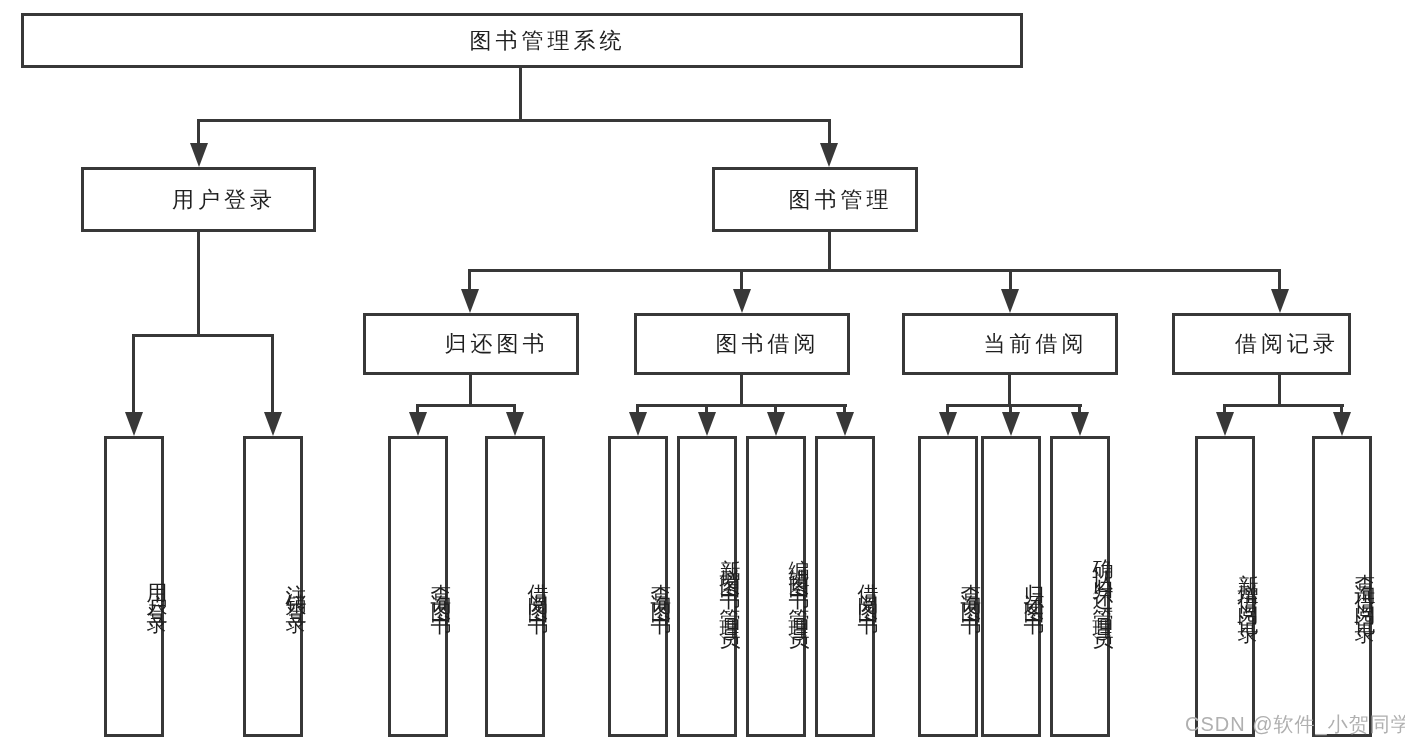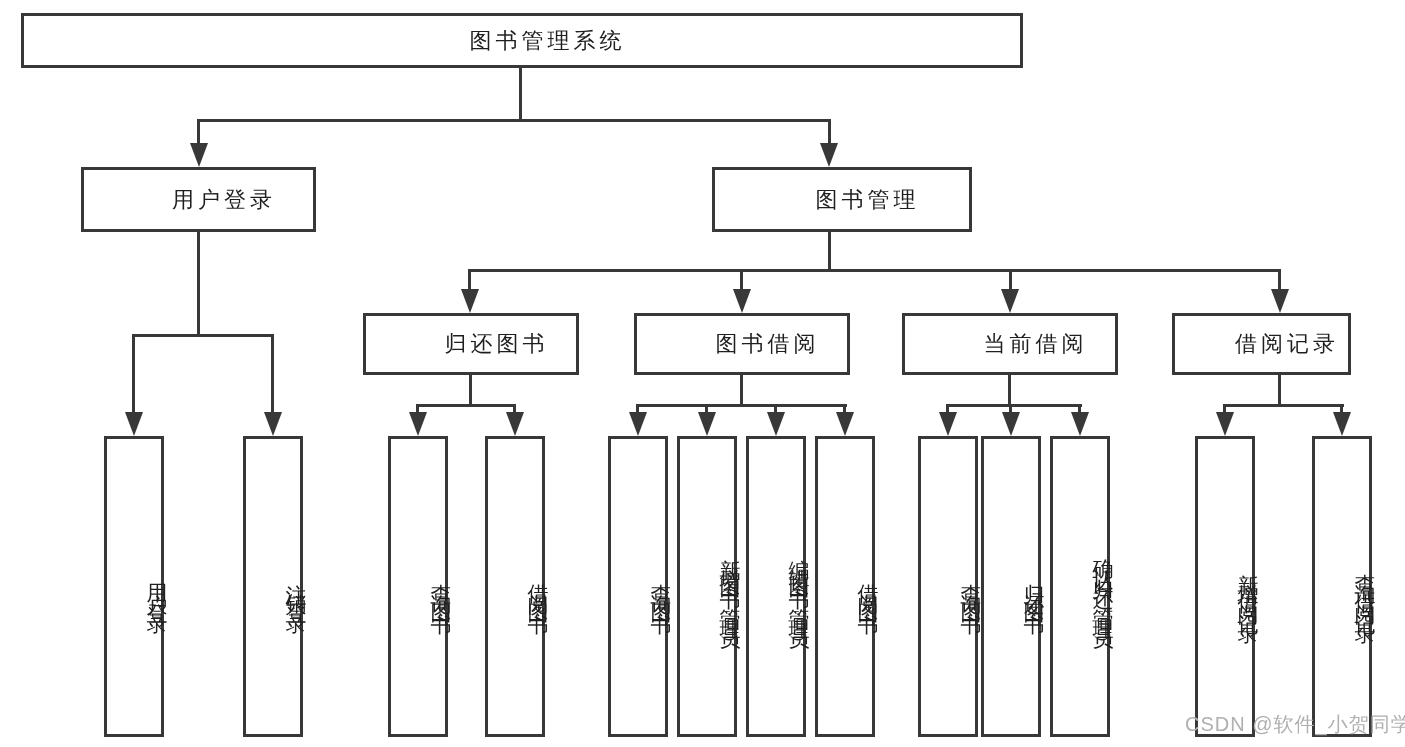--- a/index.html
+++ b/index.html
@@ -68,21 +68,21 @@
   <div class="box hlabel" style="left:21px; top:13px; width:1002px; height:55px;">图书管理系统</div>
 
   <div class="line" style="left:519px; top:68px;  width:3px;   height:52px;"></div>
   <div class="line" style="left:197px; top:119px; width:634px; height:3px;"></div>
   <div class="line" style="left:197px; top:119px; width:3px;   height:28px;"></div>
   <div class="arrow" style="left:190px; top:143px;"></div>
   <div class="line" style="left:828px; top:119px; width:3px;   height:28px;"></div>
   <div class="arrow" style="left:820px; top:143px;"></div>
 
   <div class="box hlabel" style="left:81px;  top:167px; width:235px; height:65px;">用户登录</div>
-  <div class="box hlabel" style="left:712px; top:167px; width:260px; height:65px;">图书管理</div>
+  <div class="box hlabel" style="left:712px; top:167px; width:206px; height:65px;">图书管理</div>
 
   <div class="line" style="left:197px; top:232px; width:3px;   height:104px;"></div>
   <div class="line" style="left:132px; top:334px; width:142px; height:3px;"></div>
   <div class="line" style="left:132px; top:334px; width:3px;   height:80px;"></div>
   <div class="arrow" style="left:125px; top:412px;"></div>
   <div class="line" style="left:271px; top:334px; width:3px;   height:80px;"></div>
   <div class="arrow" style="left:264px; top:412px;"></div>
 
   <div class="line" style="left:828px;  top:232px; width:3px;   height:39px;"></div>
   <div class="line" style="left:468px;  top:269px; width:813px; height:3px;"></div>

